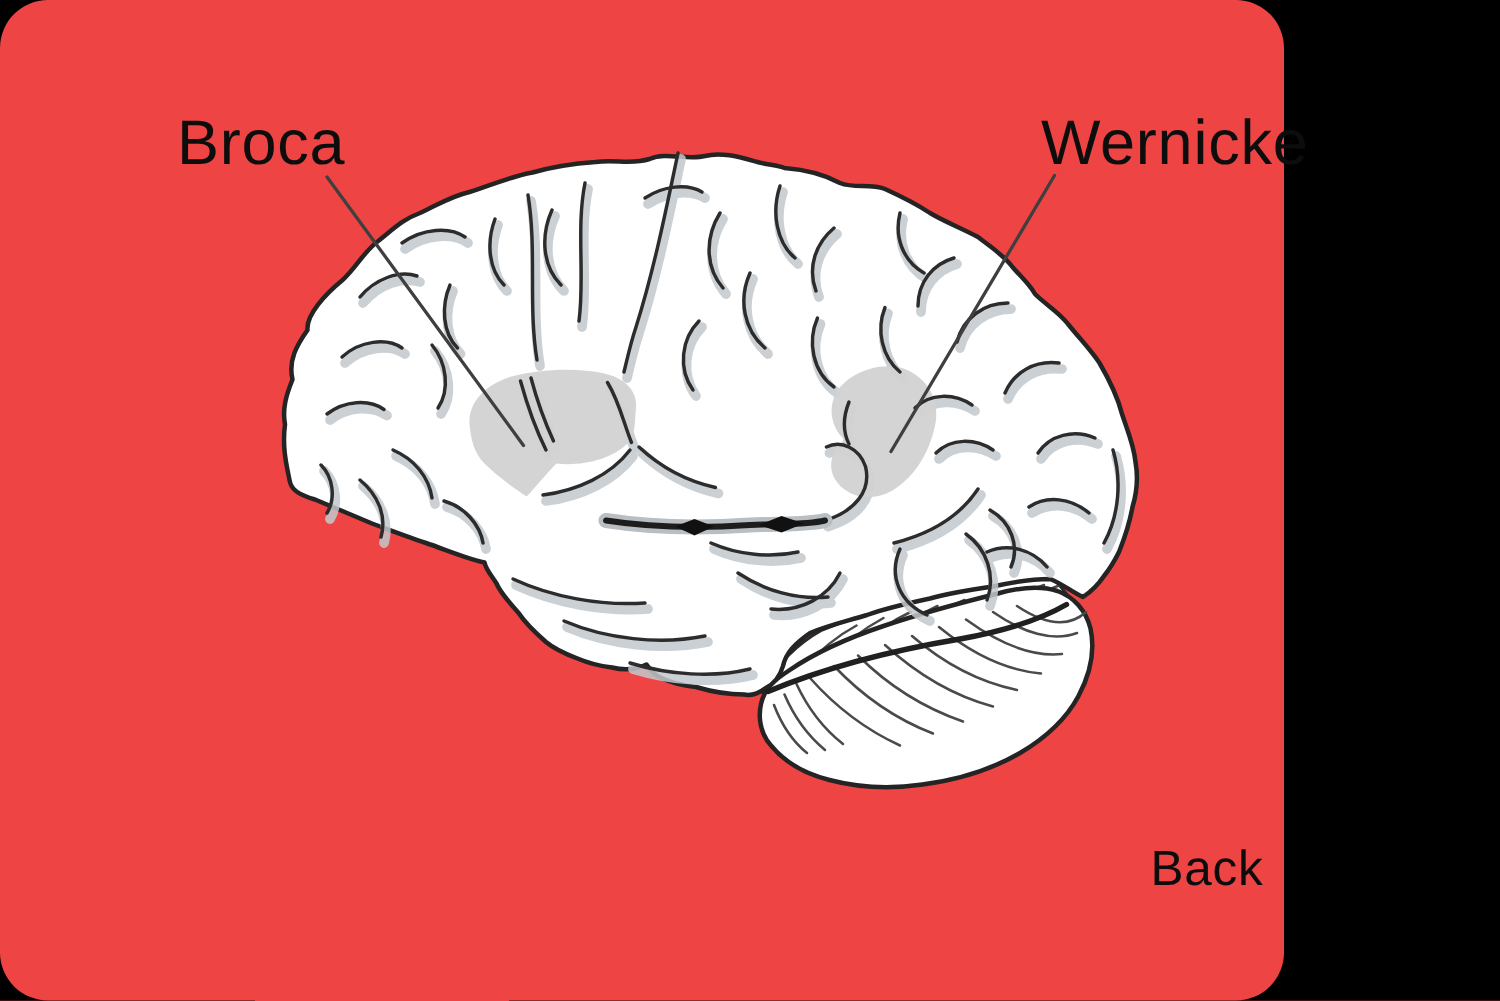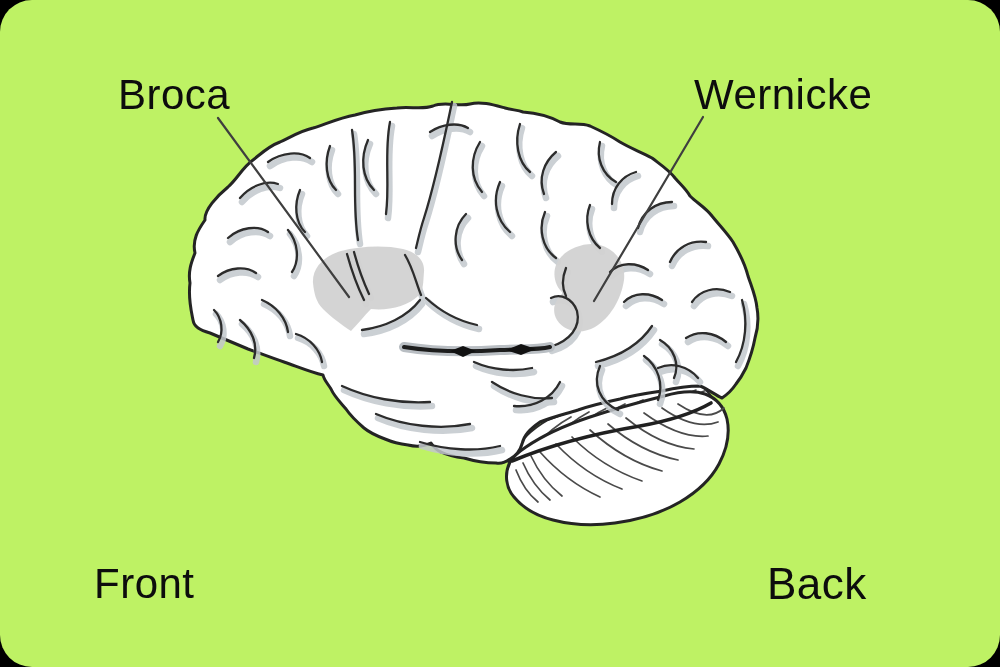--- a/index.html
+++ b/index.html
@@ -1,27 +1,27 @@
 <!DOCTYPE html>
 <html><head>
 <meta charset="utf-8">
 <style>
   html,body{margin:0;padding:0;background:#000;width:1000px;height:667px;overflow:hidden;}
   #card{
-    position:absolute;left:0;top:0;width:1000px;height:667px;
-    background:#bef264;border-radius:32px;
+    position:absolute;left:0;top:0;width:856px;height:667px;
+    background:#ef4444;border-radius:32px;
     font-family:"Liberation Sans","DejaVu Sans",sans-serif;
     color:#111;
   }
   .lbl{position:absolute;line-height:1;white-space:nowrap;color:#0d0d0d;letter-spacing:0.5px;}
   #broca-label   {left:118px;top:74px; font-size:42px;}
   #wernicke-label{left:694px;top:74px; font-size:42px;}
   #front-label   {left:94px; top:563px;font-size:42px;}
   #view-label    {left:368px;top:574px;font-size:42px;}
-  #back-label    {left:767px;top:562px;font-size:44px;}
+  #back-label    {left:767px;top:562px;font-size:33px;}
   svg{position:absolute;left:0;top:0;}
   .outline{fill:#ffffff;stroke:#242424;stroke-width:3;stroke-linejoin:round;}
   .band{fill:#ffffff;stroke:#2a2a2a;stroke-width:2;stroke-linejoin:round;}
   .hatch{fill:none;stroke:#4a4a4a;stroke-width:1.7;stroke-linecap:round;}
   .fold{fill:none;stroke:#202020;stroke-width:3.6;stroke-linecap:round;}
   .region{fill:#d2d2d2;opacity:0.95;}
   .sulci-shadow{fill:none;stroke:#c3c8cd;stroke-width:6.5;stroke-linecap:round;opacity:0.85;transform:translate(2px,4px);}
   .sulci-ink{fill:none;stroke:#2c2c2c;stroke-width:2.3;stroke-linecap:round;}
   .syl-shadow{fill:none;stroke:#b9bec3;stroke-width:10;stroke-linecap:round;}
   .syl-main{fill:none;stroke:#1d1d1d;stroke-width:4;stroke-linecap:round;}
@@ -163,15 +163,14 @@
     <path class="syl-main" d="M404,347 C436,352 470,352 500,350 C522,349 538,350 550,347"></path>
     <path class="diamond" d="M450,351 L463,346 L476,351 L463,357 Z"></path>
     <path class="diamond" d="M506,350 L521,344 L536,349 L521,355 Z"></path>
 
     <path class="leader" d="M218,118 L349,297"></path>
     <path class="leader" d="M703,117 L594,301"></path>
   </svg>
 
   <div class="lbl" id="broca-label">Broca</div>
   <div class="lbl" id="wernicke-label">Wernicke</div>
-  <div class="lbl" id="front-label">Front</div>
   <div class="lbl" id="back-label">Back</div>
 </div>
 
 </body></html>

